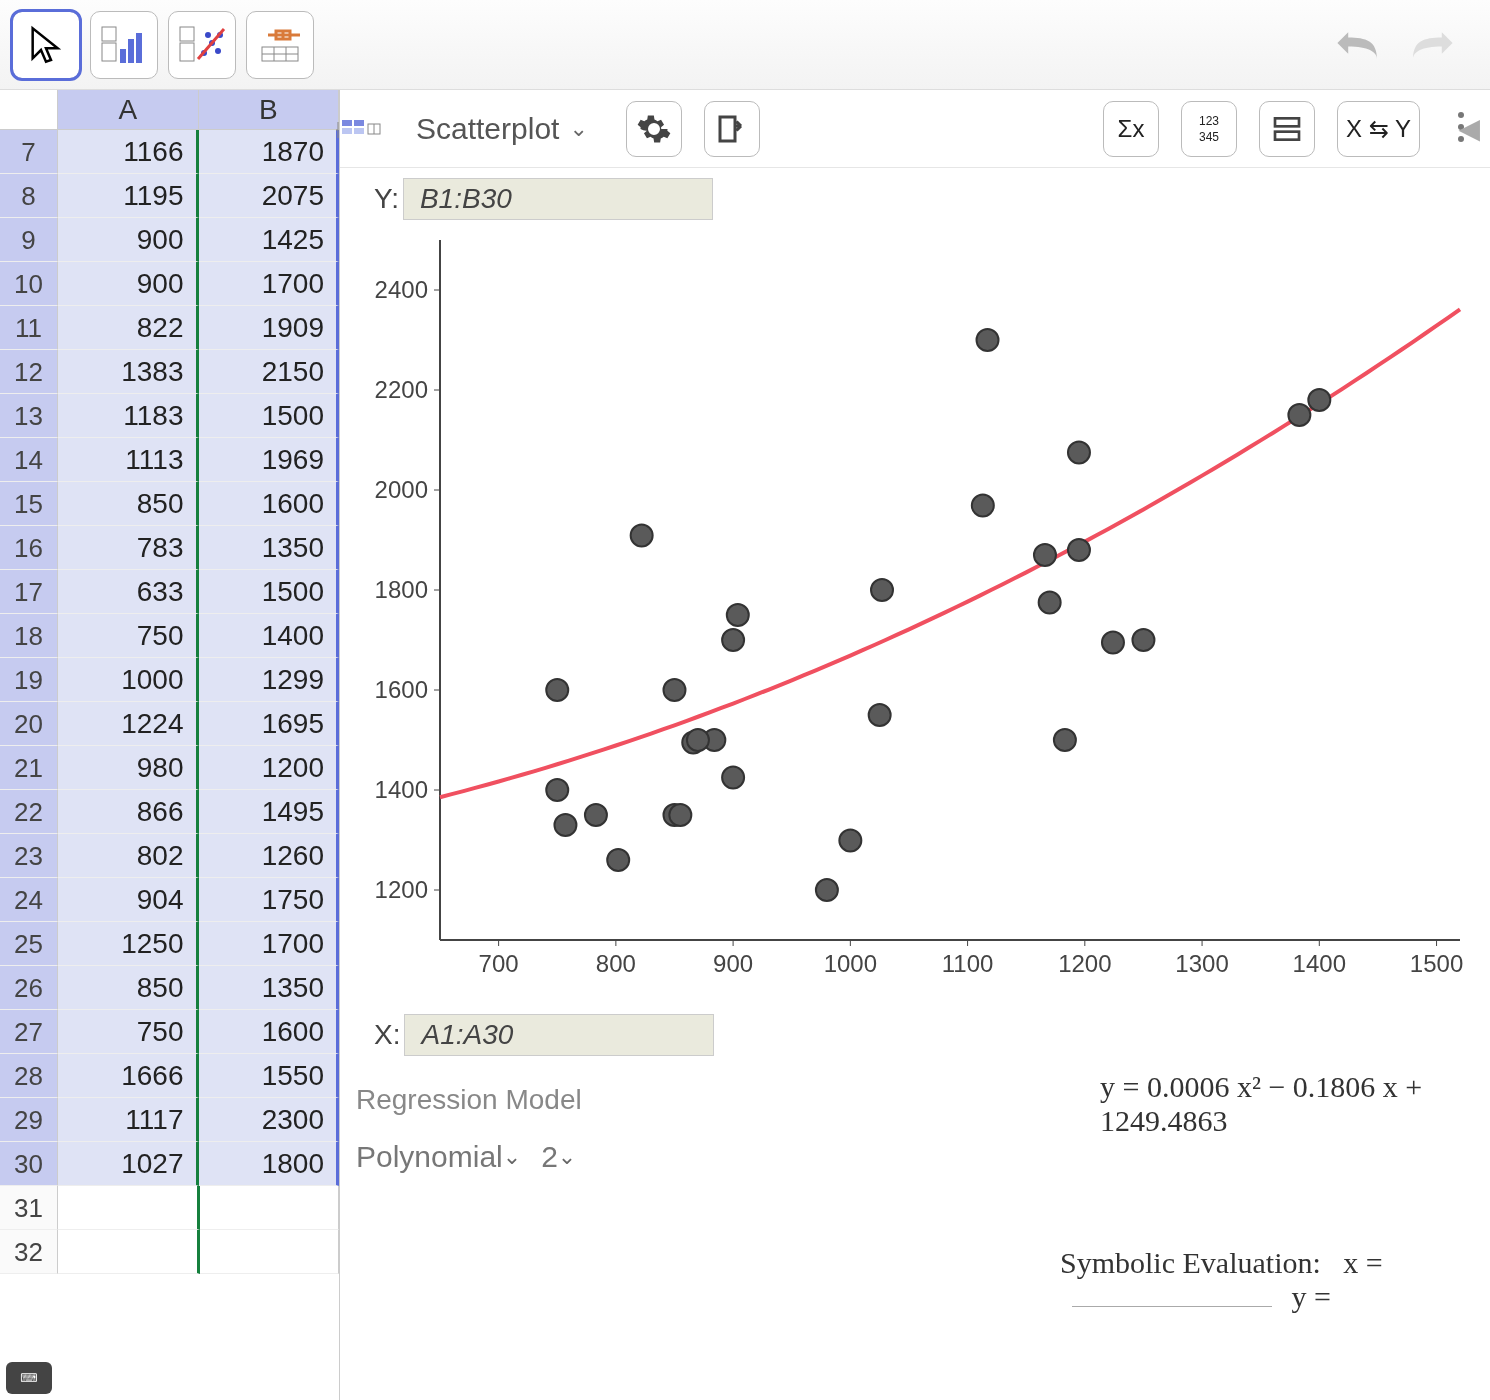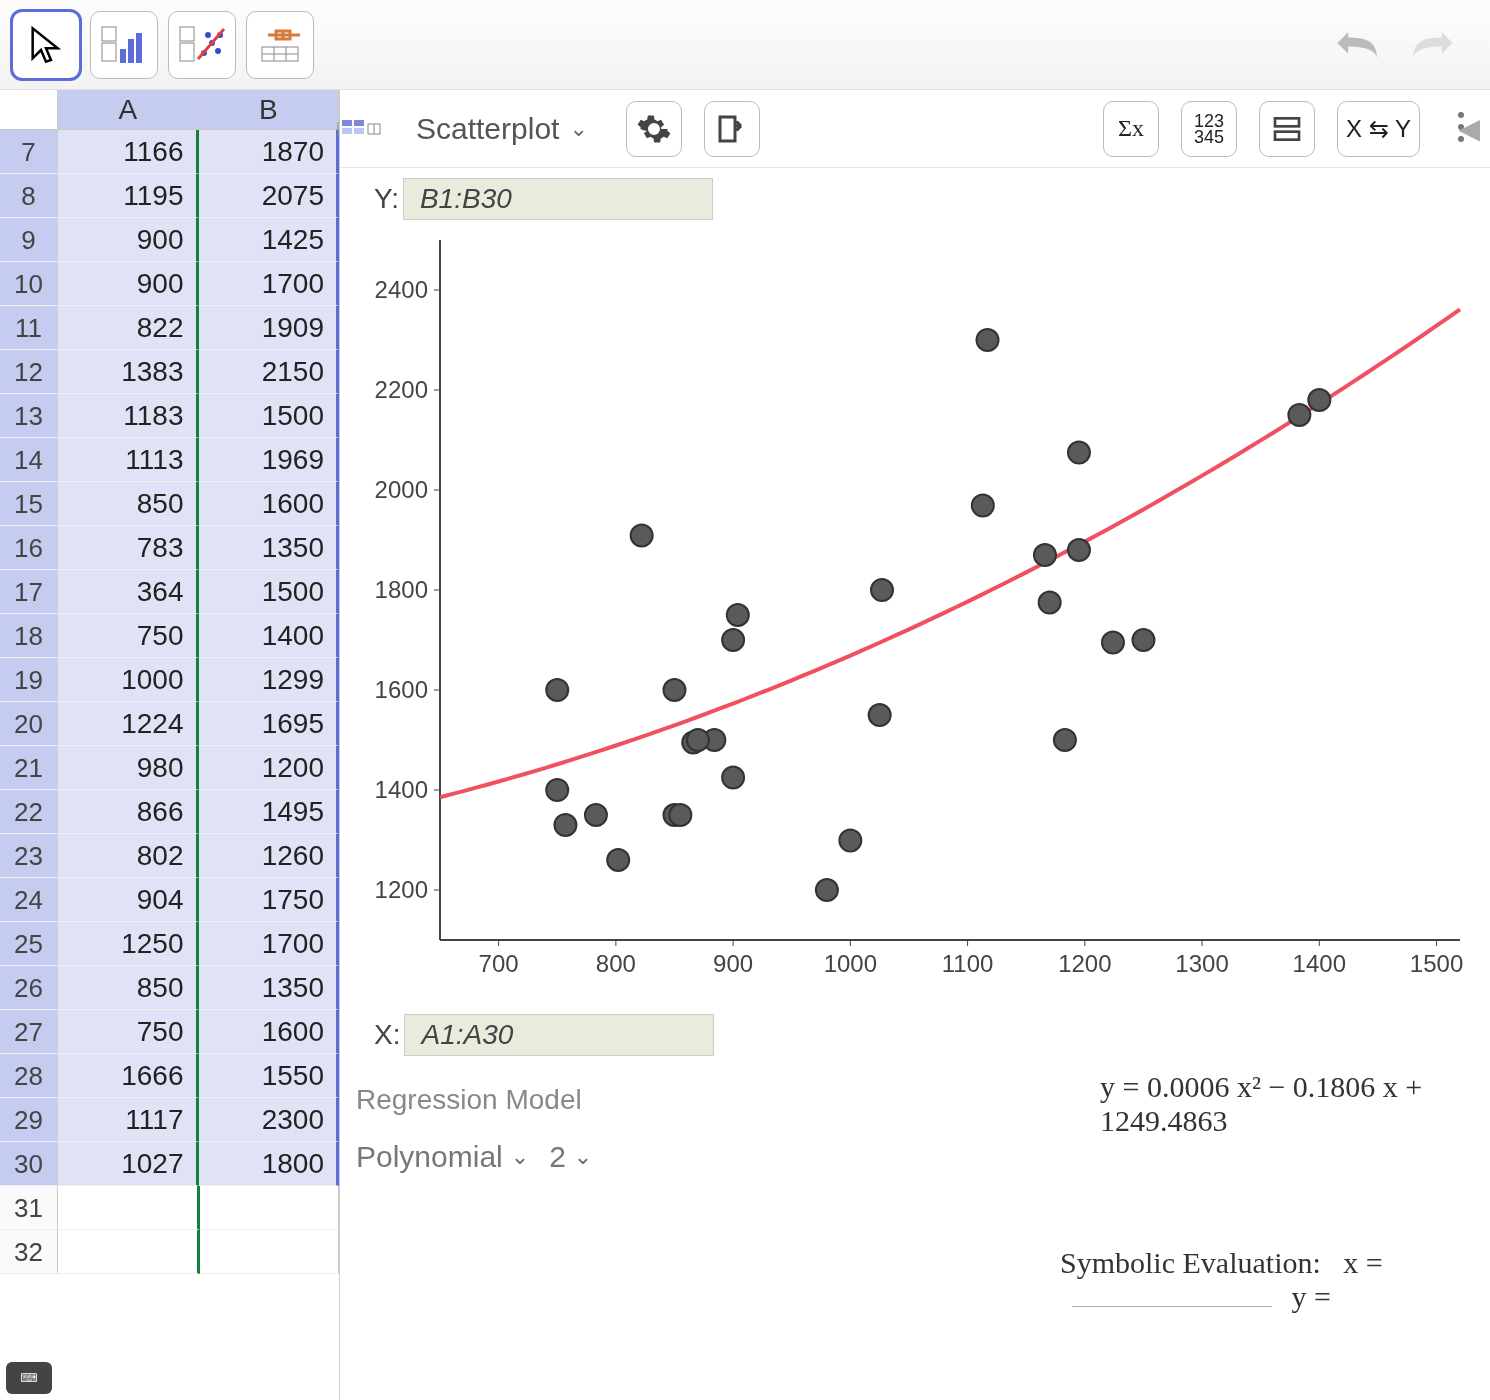--- a/index.html
+++ b/index.html
@@ -34,21 +34,21 @@
 
   .yx-label { font-size: 28px; color:#444; padding: 4px 10px; display:flex; align-items:center; gap:4px; }
   .yx-box { background: #eaeadd; border:1px solid #ccc; padding: 4px 16px; min-width: 310px; display:inline-block;font-style:italic; }
 
   .chart-wrap { position: relative; margin: 6px 10px 10px 10px; }
   svg.chart { width: 1120px; height: 770px; display:block; }
 
   .reg-section { padding: 4px 16px; }
   .reg-title { font-size: 28px; color: #888; margin-bottom: 24px; }
   .reg-row { display:flex; align-items: center; gap: 20px; font-size: 30px; color:#555;}
-  .reg-row .sel { display:flex; align-items:center; gap:8px; color:#777;}
+  .reg-row .sel { display:flex; align-items:center; gap:0; color:#777;}
   .equation { font-size: 30px; color:#333; font-family: 'Times New Roman', serif; position: absolute; left: 760px; }
   .symeval { font-size: 30px; color:#333; font-family:'Times New Roman', serif; position:absolute; left:720px; margin-top:72px;}
   .symeval .blank { display:inline-block; width:200px; border-bottom:1px solid #aaa; margin: 0 12px; }
 
   .collapse-arrow { position: absolute; right: 10px; top: 22px; color:#aaa; font-size:28px; cursor:pointer;}
   .divider-handle { position:absolute; left:-6px; top:20px; width:52px; height:52px; }
 </style>
 </head>
 <body>
 
@@ -157,21 +157,21 @@
   <div class="cell">850</div>
   <div class="cell b">1600</div>
         </div>
         <div class="row">
           <div class="rowhead">16</div>
   <div class="cell">783</div>
   <div class="cell b">1350</div>
         </div>
         <div class="row">
           <div class="rowhead">17</div>
-  <div class="cell">364</div>
+  <div class="cell">633</div>
   <div class="cell b">1500</div>
         </div>
         <div class="row">
           <div class="rowhead">18</div>
   <div class="cell">750</div>
   <div class="cell b">1400</div>
         </div>
         <div class="row">
           <div class="rowhead">19</div>
   <div class="cell">1000</div>
@@ -271,23 +271,23 @@
         <svg width="36" height="36" viewBox="0 0 24 24">
             <path fill="#444" d="M12 8a4 4 0 1 0 0 8 4 4 0 0 0 0-8zm9 4a7 7 0 0 1-.1 1.2l2 1.6-2 3.4-2.4-1a7 7 0 0 1-2 1.2l-.4 2.6h-4l-.4-2.6a7 7 0 0 1-2-1.2l-2.4 1-2-3.4 2-1.6A7 7 0 0 1 3 12a7 7 0 0 1 .1-1.2l-2-1.6 2-3.4 2.4 1a7 7 0 0 1 2-1.2L7.9 3h4l.4 2.6a7 7 0 0 1 2 1.2l2.4-1 2 3.4-2 1.6c.1.4.1.8.1 1.2z"></path>
           </svg>
       </div>
       <div class="an-btn">
         <svg width="36" height="36" viewBox="0 0 24 24">
             <path fill="none" stroke="#444" stroke-width="2" d="M4 4h10v16H4zM14 10h4m0 0l-3-3m3 3l-3 3"></path>
           </svg>
       </div>
       <div class="spacer"></div>
-      <div class="an-btn" style="font-family:Liberation Serif, serif;">Σx</div>
+      <div class="an-btn" style="font-family:Liberation Sans, sans-serif;">Σx</div>
       <div class="an-btn">
-        <div style="font-size:18px;line-height:16px;">123<br>345</div>
+        <div style="font-size:12px;line-height:16px;">123<br>345</div>
       </div>
       <div class="an-btn">
         <svg width="32" height="32" viewBox="0 0 24 24">
             <rect x="3" y="4" width="18" height="6" fill="none" stroke="#444" stroke-width="2"></rect>
             <rect x="3" y="14" width="18" height="6" fill="none" stroke="#444" stroke-width="2"></rect>
           </svg>
       </div>
       <div class="an-btn">
         <span>X ⇆ Y</span>
       </div>

